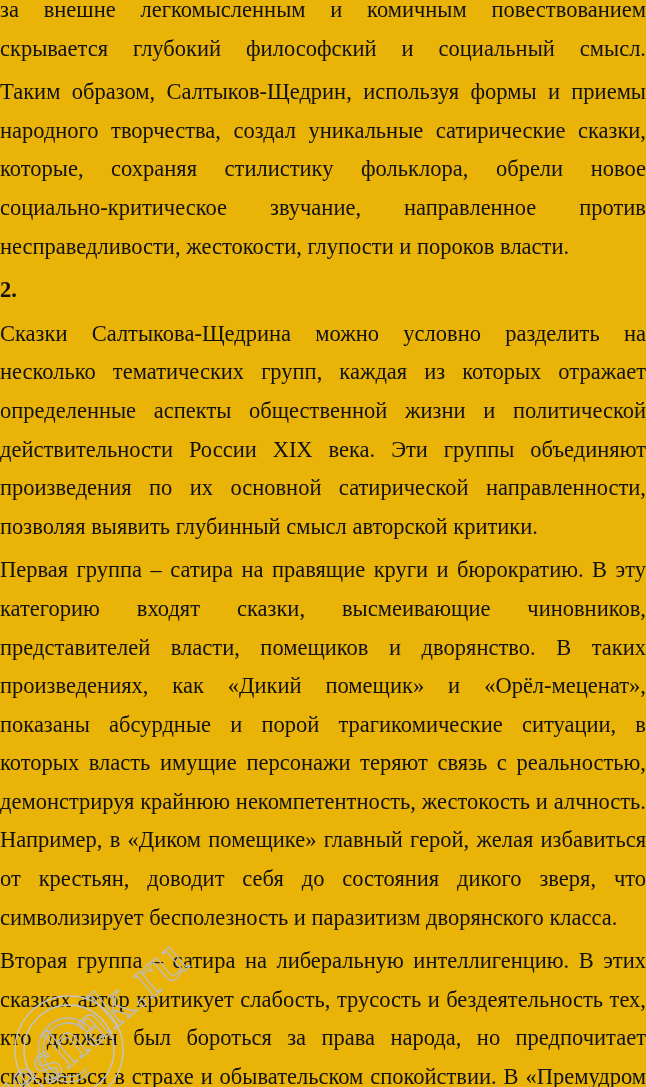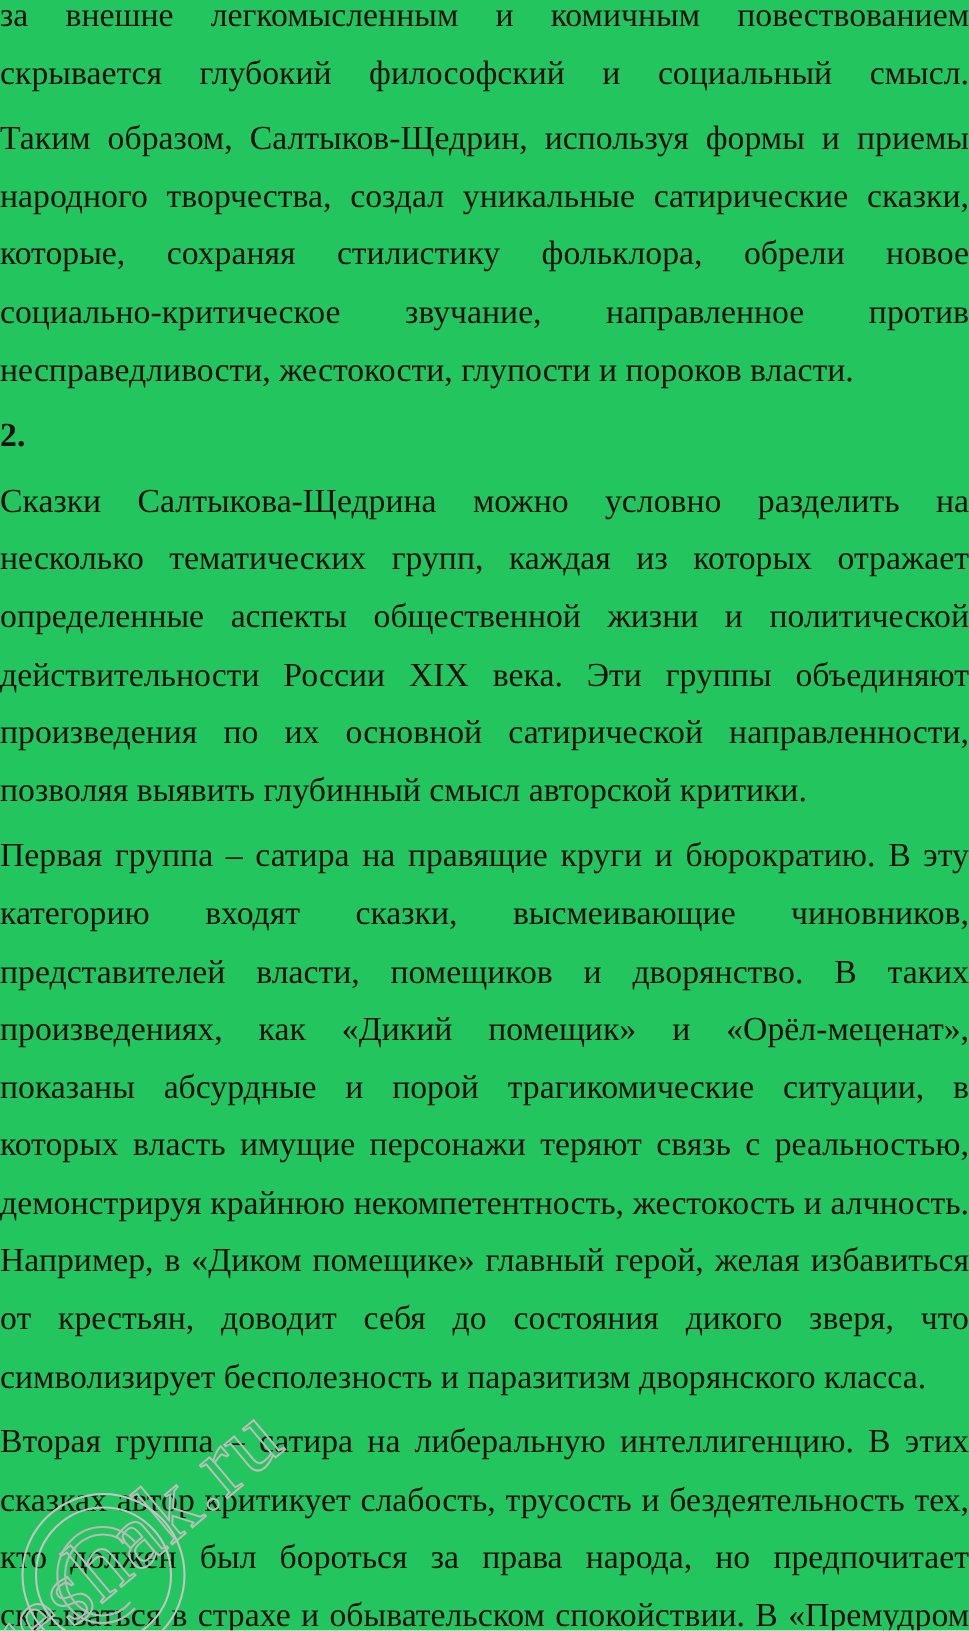--- a/index.html
+++ b/index.html
@@ -10,21 +10,21 @@
   }
   body {
     font-family: "Liberation Serif", "DejaVu Serif", serif;
     color: #111111;
   }
   #page {
     position: relative;
     width: 646px;
     height: 1087px;
     overflow: hidden;
-    background: #22c55e;
+    background: #eab308;
   }
   
   #doc {
     position: absolute;
     left: 0;
     top: -9px;            
     width: 646px;
     padding: 0;
     box-sizing: border-box;
   }

